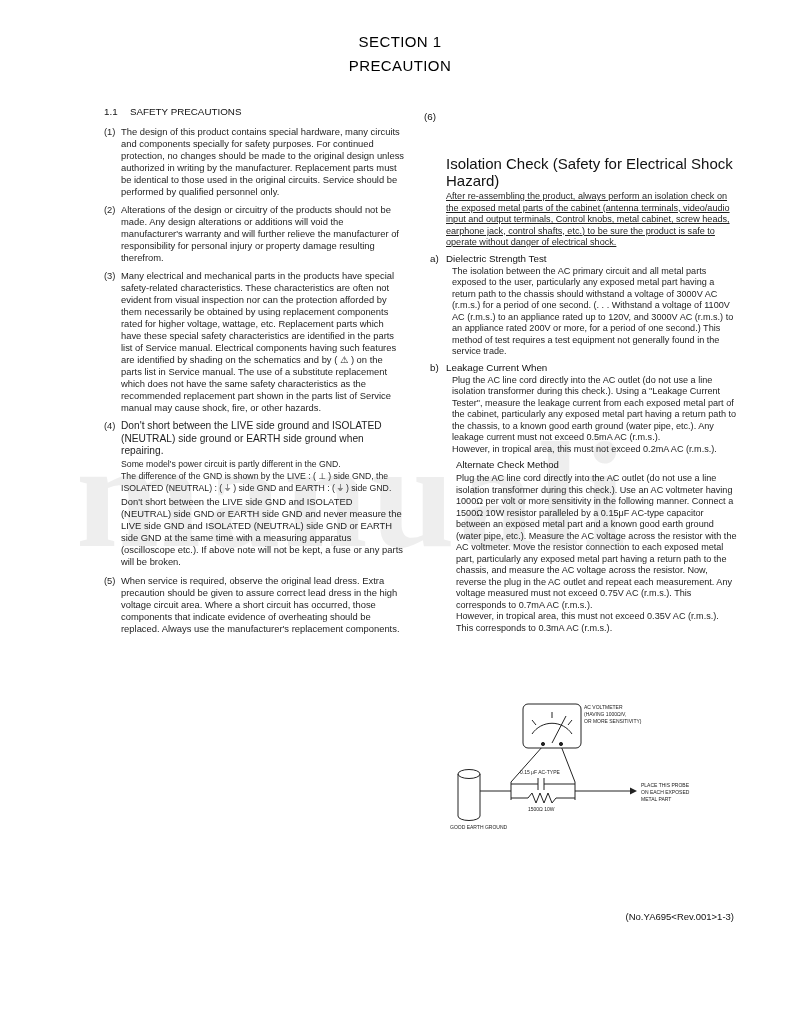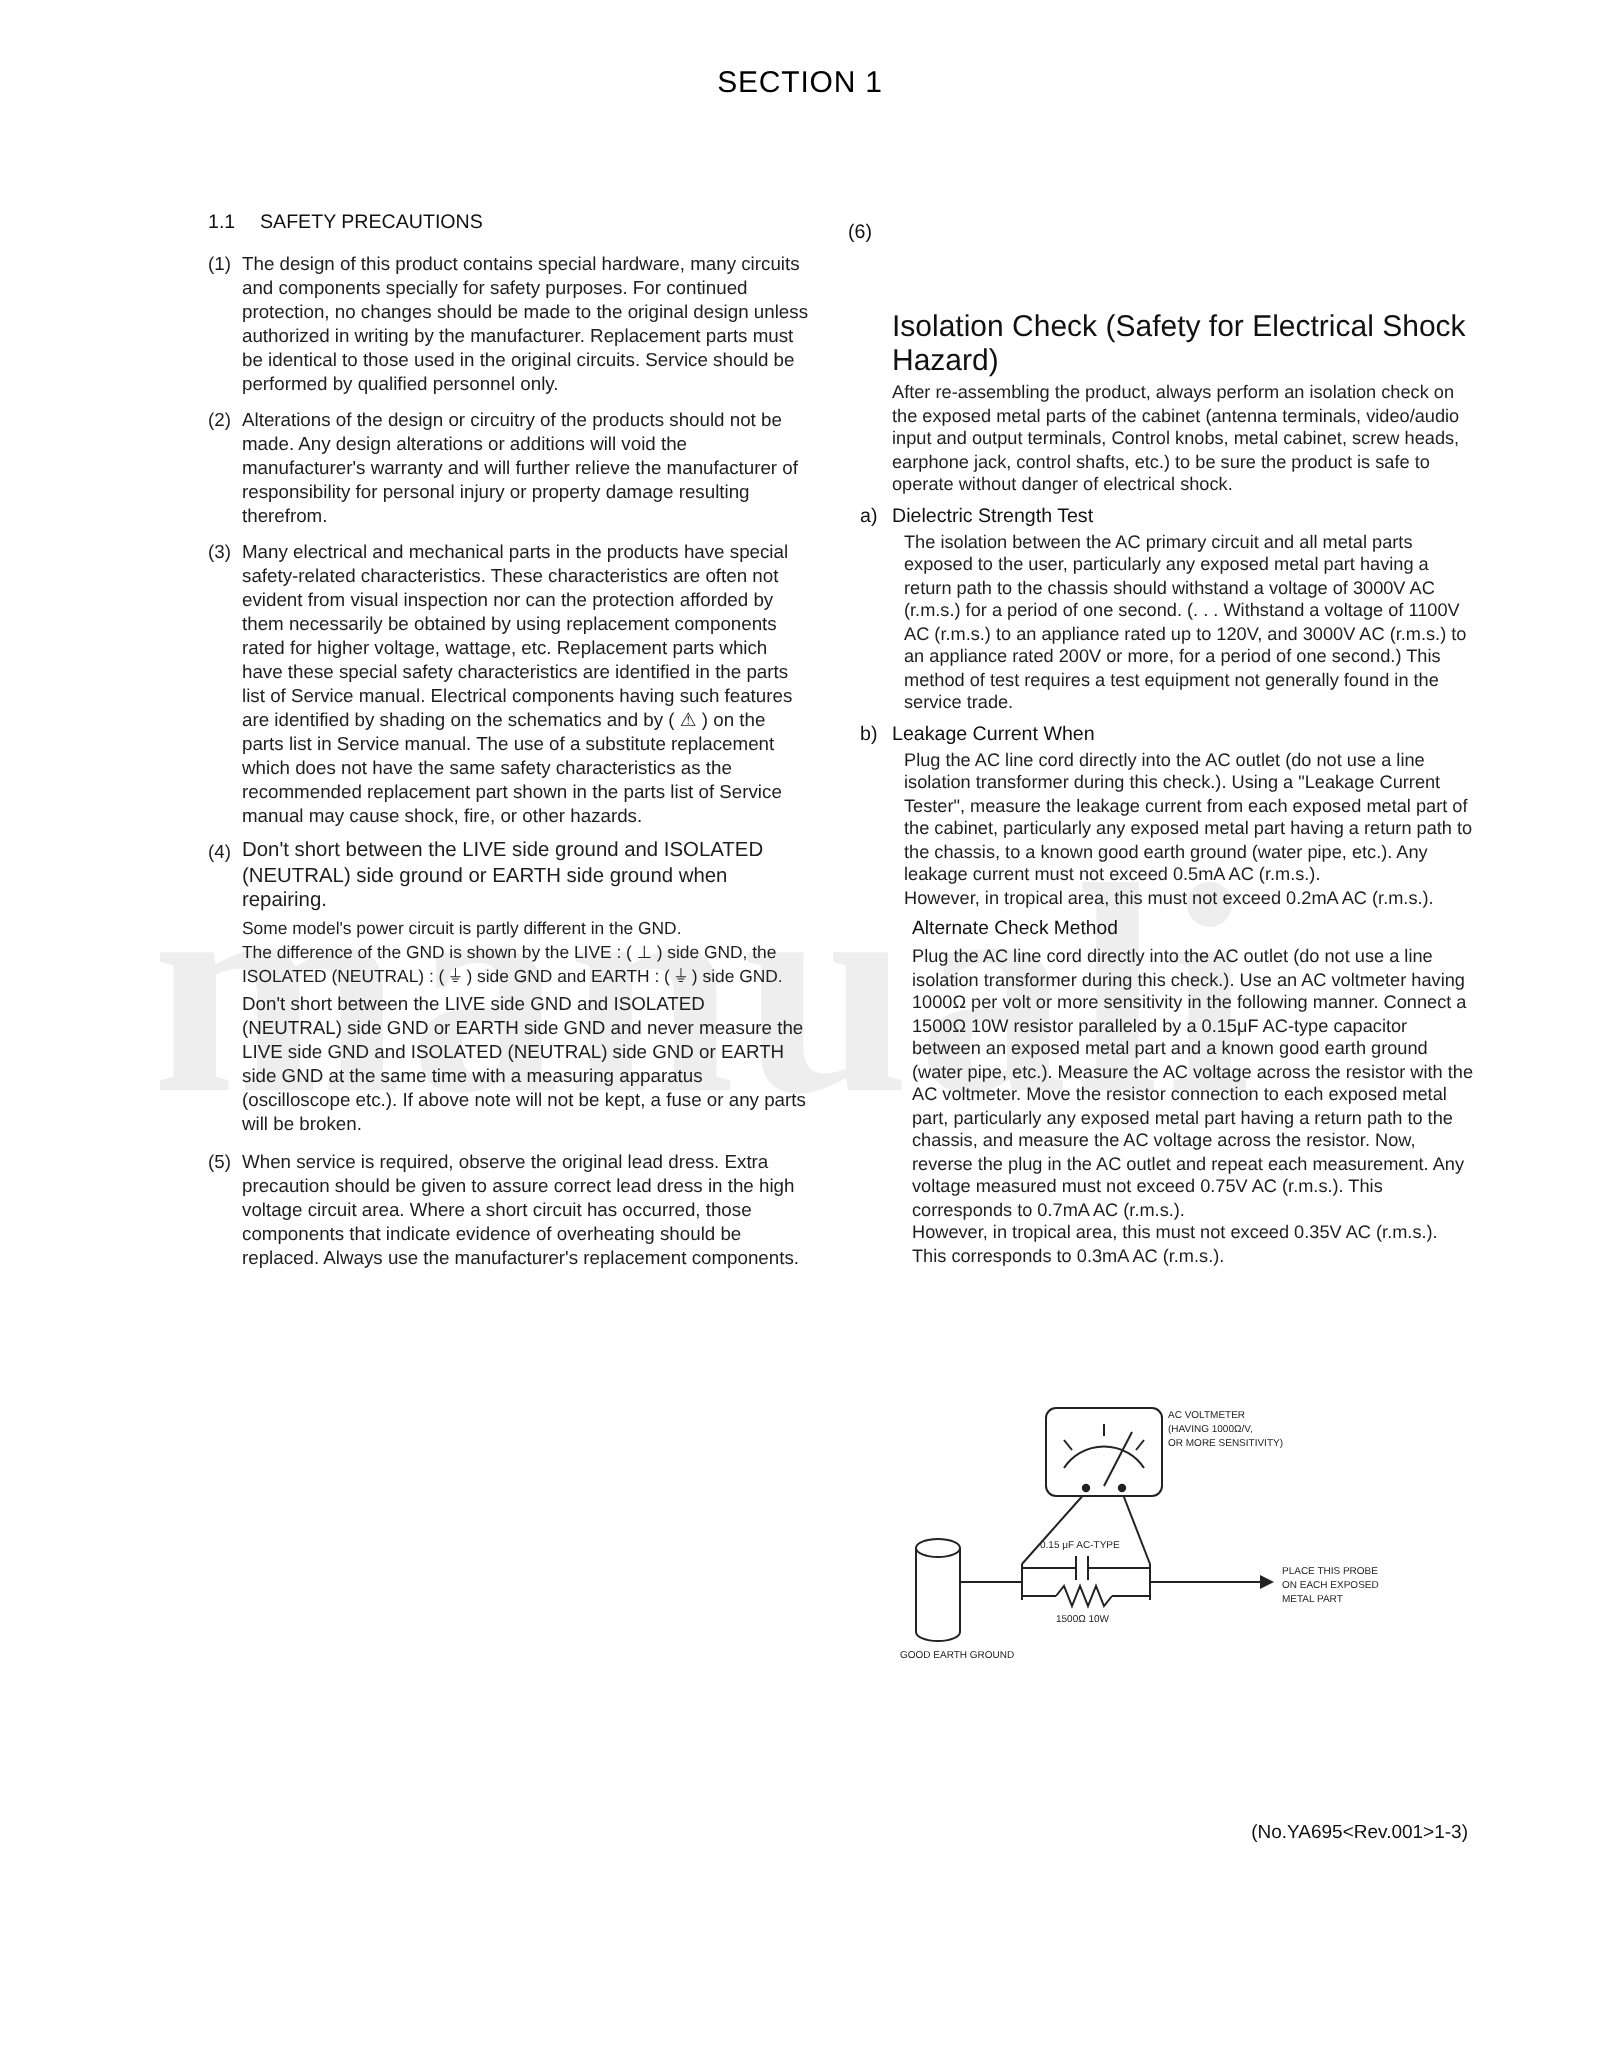--- a/index.html
+++ b/index.html
@@ -30,21 +30,21 @@
   .item .inum  { flex:none; width:17px; font-size:9.4px; line-height:12px; }
   .item .ibody { flex:1; font-size:9.4px; line-height:12px; }
   .ibody p { margin:0 0 1px 0; }
   .p-lg { font-size:10.2px; line-height:12.6px; }
   .p-sm { font-size:8.7px; line-height:11.6px; }
 
   .r-item { display:flex; margin-bottom:4px; }
   .r-item .inum { flex:none; width:22px; font-size:9.8px; line-height:12px; color:#111; }
   .r-item .rwrap { flex:1; }
   .r-head { font-size:15px; color:#111; margin-bottom:2px;margin-top:44px; }
-  .r-body { font-size:9.1px; line-height:11.5px; }
+  .r-body { font-size:9.1px; line-height:11.5px;text-decoration:underline; }
 
   .sub { margin-left:6px; margin-bottom:4px; }
   .sub-head { display:flex; font-size:9.8px; color:#111; margin-bottom:2px; }
   .sub-label { flex:none; width:16px; }
   .sub-body { margin-left:22px; font-size:9.1px; line-height:11.5px; }
   .sub-body p { margin:0; }
 
   .alt { margin-left:32px; margin-top:0; }
   .alt-head { font-size:9.6px; color:#111; margin-bottom:3px; }
   .alt-body { font-size:9.1px; line-height:11.5px; }
@@ -57,20 +57,21 @@
 </style>
 </head>
 <body>
 
 <div class="page">
 
   <div class="watermark">manuali</div>
 
   <div class="title">
     <div>SECTION 1</div>
+    <div>PRECAUTION</div>
   </div>
 
   <div class="col-left">
     <div class="sec-heading">
       <span class="shnum">1.1</span><span>SAFETY PRECAUTIONS</span>
     </div>
 
     <div class="item">
       <span class="inum">(1)</span>
       <div class="ibody">The design of this product contains special hardware, many circuits and components specially for safety purposes. For continued protection, no changes should be made to the original design unless authorized in writing by the manufacturer. Replacement parts must be identical to those used in the original circuits. Service should be performed by qualified personnel only.</div>

